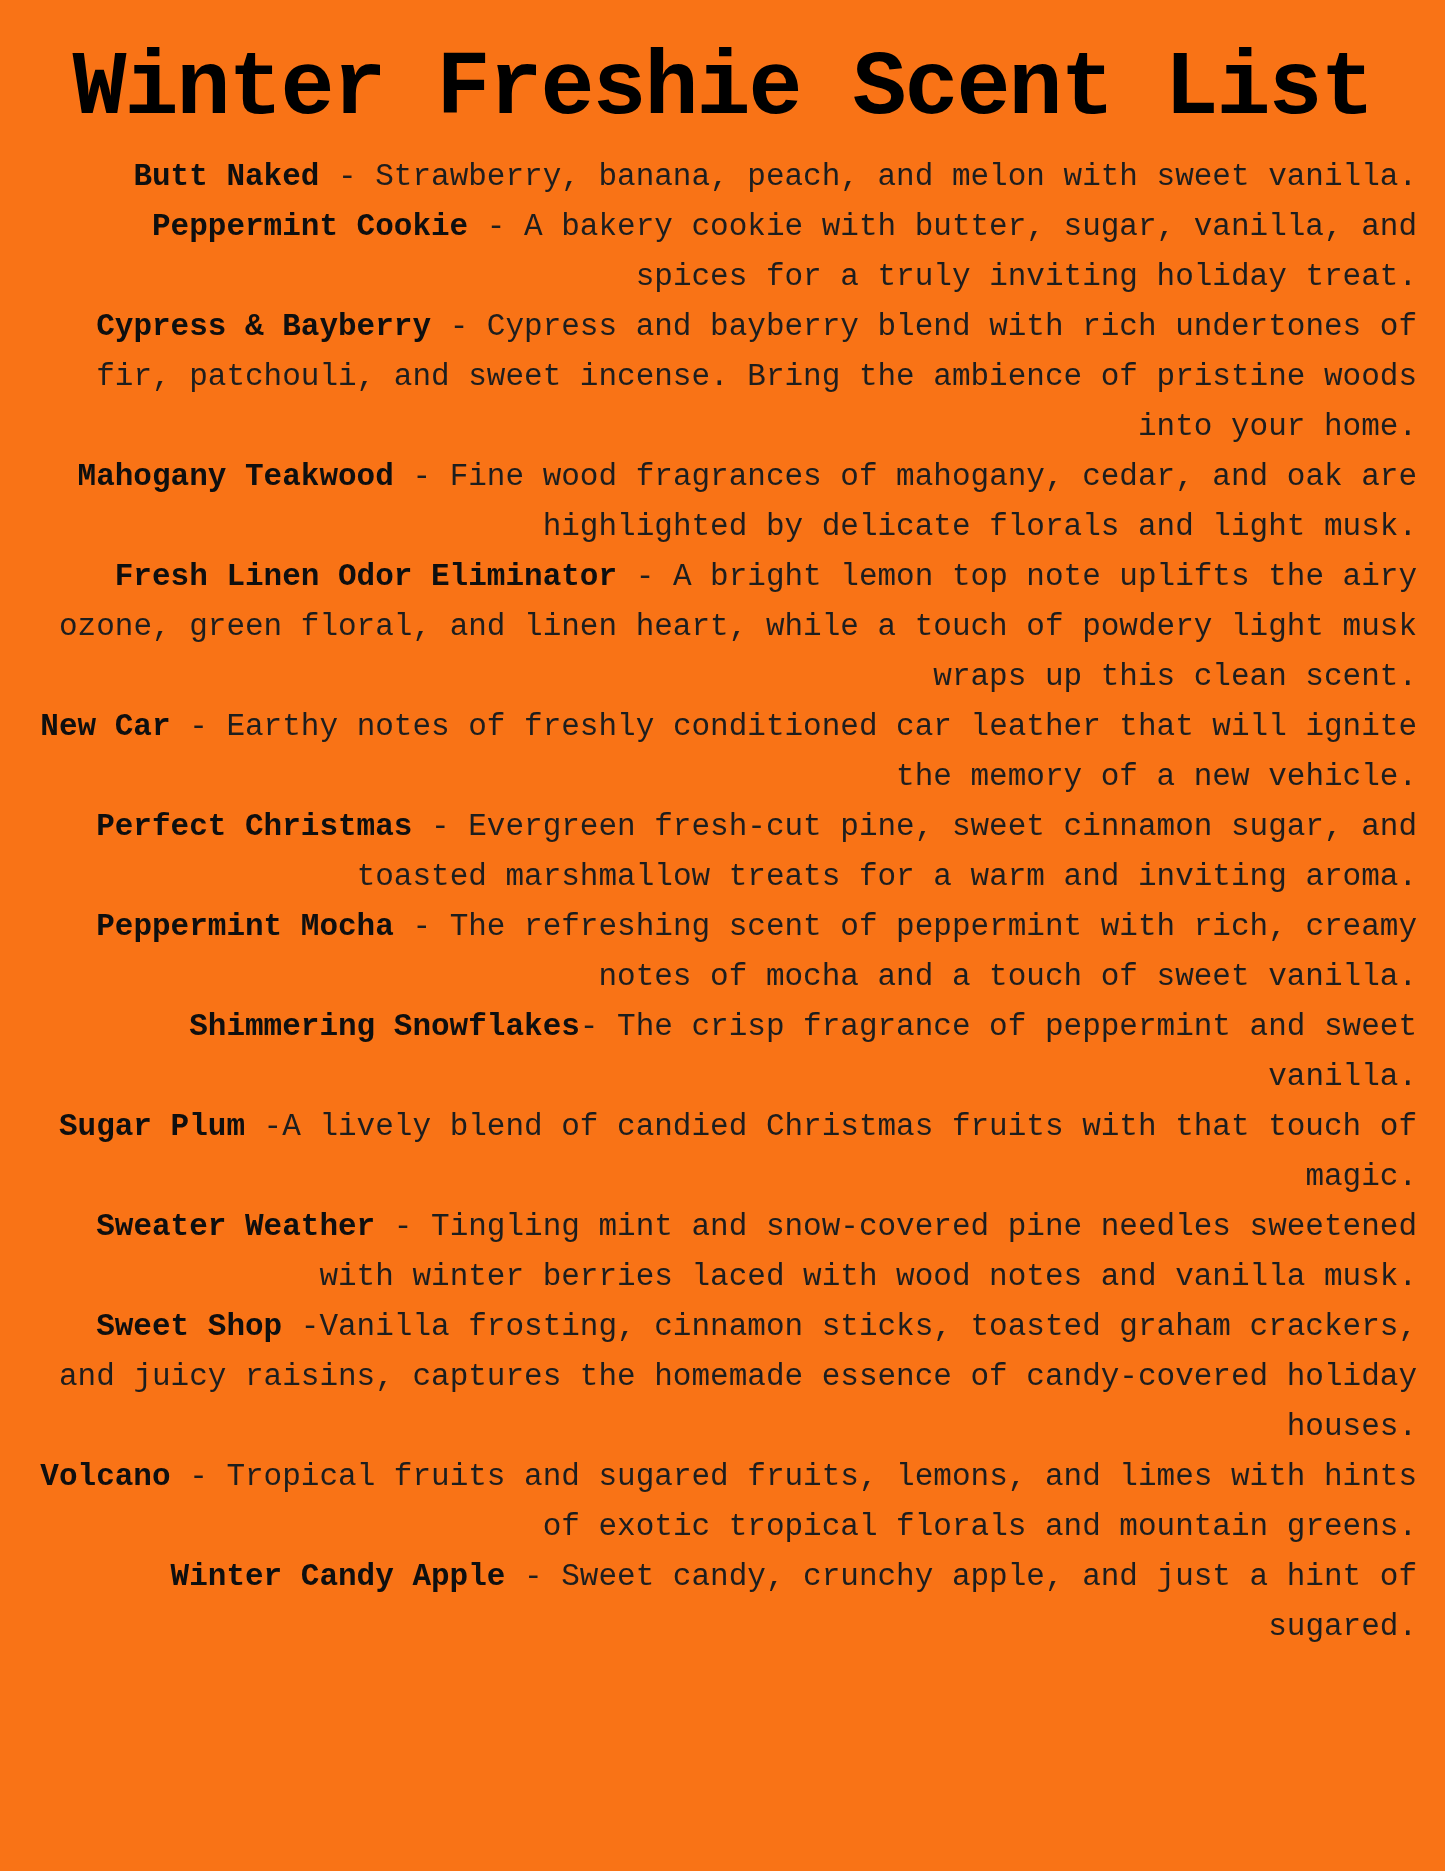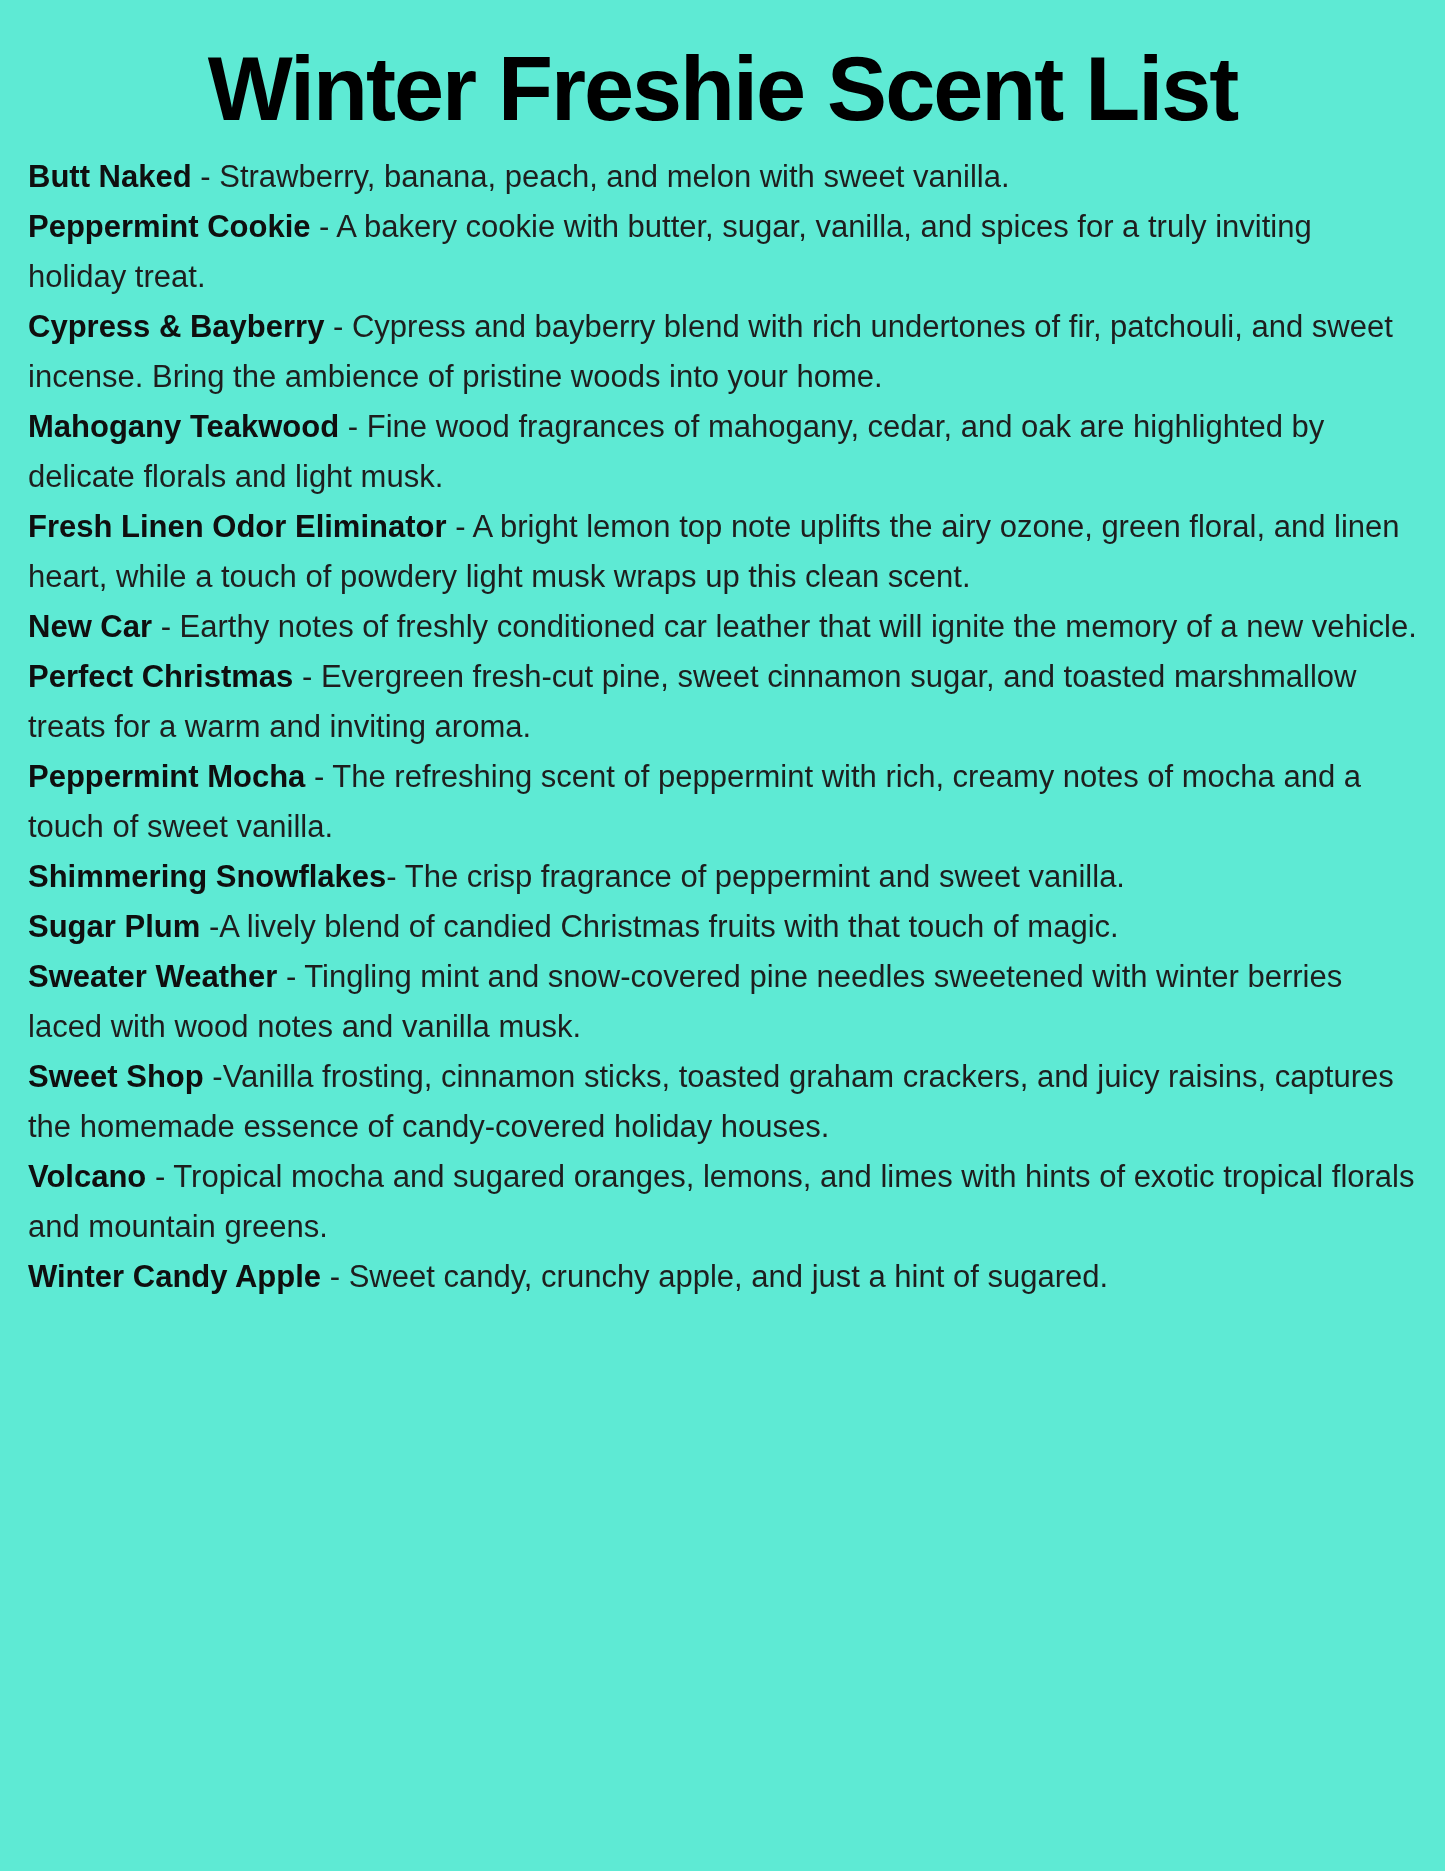--- a/index.html
+++ b/index.html
@@ -4,35 +4,36 @@
 <style>
   * { box-sizing: border-box; }
   html, body {
     margin: 0;
     padding: 0;
     background: #ffffff;
   }
   .page {
     width: 1445px;
     min-height: 1871px;
-    background: #5eead4;
+    background: #f97316;
     padding: 40px 28px 0 28px;
-    font-family: Liberation Sans, sans-serif;
+    font-family: Liberation Mono, monospace;
   }
   .page-title {
     margin: 0 0 14px 0;
     text-align: center;
     font-size: 90px;
     line-height: 98px;
     font-weight: bold;
     letter-spacing: -2px;
     color: #000000;
   }
   .scent-list {
     width: 1389px;
+    text-align: right;
   }
   .entry {
     margin: 0;
     font-size: 31px;
     line-height: 50px;
     color: #1e1e1e;
     white-space: pre-wrap;
   }
   .scent-name {
     font-weight: bold;
@@ -53,16 +54,16 @@
       <p class="entry"><span class="scent-name">Cypress &amp; Bayberry</span><span class="sep"> - </span><span class="scent-desc">Cypress and bayberry blend with rich undertones of fir, patchouli, and sweet incense. Bring the ambience of pristine woods into your home.</span></p>
       <p class="entry"><span class="scent-name">Mahogany Teakwood</span><span class="sep"> - </span><span class="scent-desc">Fine wood fragrances of mahogany, cedar, and oak are highlighted by delicate florals and light musk.</span></p>
       <p class="entry"><span class="scent-name">Fresh Linen Odor Eliminator</span><span class="sep"> - </span><span class="scent-desc">A bright lemon top note uplifts the airy ozone, green floral, and linen heart, while a touch of powdery light musk wraps up this clean scent.</span></p>
       <p class="entry"><span class="scent-name">New Car</span><span class="sep"> - </span><span class="scent-desc">Earthy notes of freshly conditioned car leather that will ignite the memory of a new vehicle.</span></p>
       <p class="entry"><span class="scent-name">Perfect Christmas</span><span class="sep"> - </span><span class="scent-desc">Evergreen fresh-cut pine, sweet cinnamon sugar, and toasted marshmallow treats for a warm and inviting aroma.</span></p>
       <p class="entry"><span class="scent-name">Peppermint Mocha</span><span class="sep"> - </span><span class="scent-desc">The refreshing scent of peppermint with rich, creamy notes of mocha and a touch of sweet vanilla.</span></p>
       <p class="entry"><span class="scent-name">Shimmering Snowflakes</span><span class="sep">- </span><span class="scent-desc">The crisp fragrance of peppermint and sweet vanilla.</span></p>
       <p class="entry"><span class="scent-name">Sugar Plum</span><span class="sep"> -</span><span class="scent-desc">A lively blend of candied Christmas fruits with that touch of magic.</span></p>
       <p class="entry"><span class="scent-name">Sweater Weather</span><span class="sep"> - </span><span class="scent-desc">Tingling mint and snow-covered pine needles sweetened with winter berries laced with wood notes and vanilla musk.</span></p>
       <p class="entry"><span class="scent-name">Sweet Shop</span><span class="sep"> -</span><span class="scent-desc">Vanilla frosting, cinnamon sticks, toasted graham crackers, and juicy raisins, captures the homemade essence of candy-covered holiday houses.</span></p>
-      <p class="entry"><span class="scent-name">Volcano</span><span class="sep"> - </span><span class="scent-desc">Tropical mocha and sugared oranges, lemons, and limes with hints of exotic tropical florals and mountain greens.</span></p>
+      <p class="entry"><span class="scent-name">Volcano</span><span class="sep"> - </span><span class="scent-desc">Tropical fruits and sugared fruits, lemons, and limes with hints of exotic tropical florals and mountain greens.</span></p>
       <p class="entry"><span class="scent-name">Winter Candy Apple</span><span class="sep"> - </span><span class="scent-desc">Sweet candy, crunchy apple, and just a hint of sugared.</span></p>
     </div>
 </div>
 
 </body></html>

